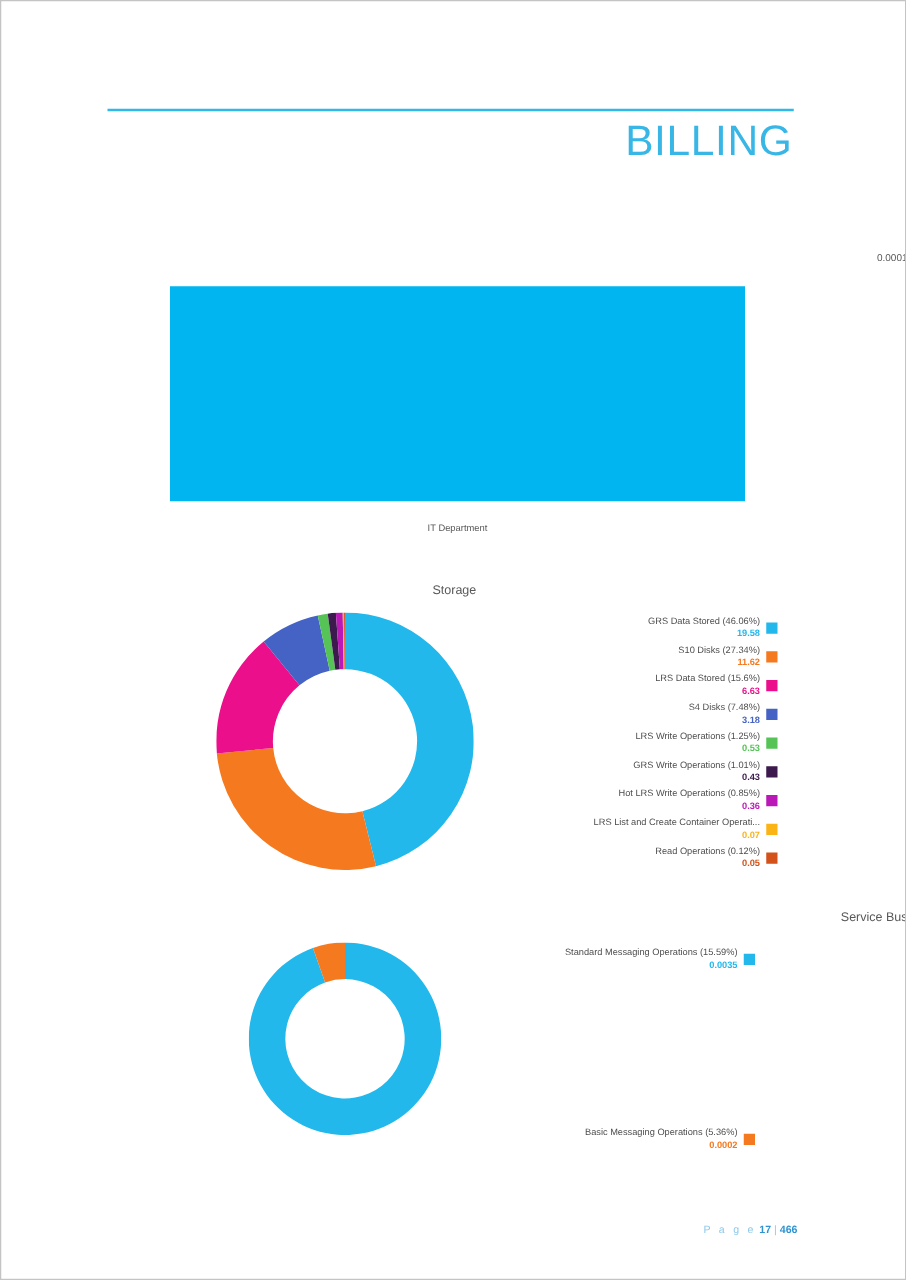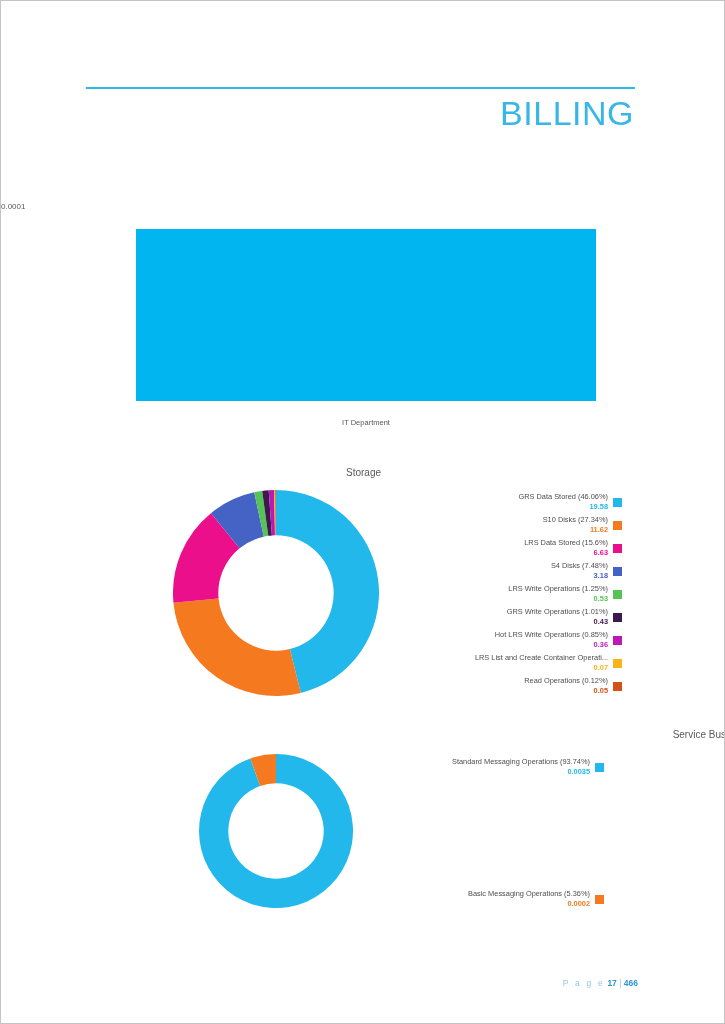--- a/index.html
+++ b/index.html
@@ -72,21 +72,21 @@
   .bar-chart .chart-title {
     left: 0;
     top: 0;
     width: 725px;
   }
   .bar-value-label {
     position: absolute;
     left: 0;
     top: 23px;
     width: 725px;
-    text-align: left;
+    text-align: right;
     font-size: 8px;
     color: #595959;
   }
   .bar-rect {
     position: absolute;
     left: 135px;
     top: 50px;
     width: 460px;
     height: 172px;
   }
@@ -148,21 +148,21 @@
   #storage-section { top: 466px; height: 245px; padding-left: 18px; }
   #storage-section .chart-title { left: 0; top: 0; width: 725px; }
   #storage-donut { left: 172px; top: 23px; }
   #storage-legend { right: 122px; top: 25px; }
 
   
   #servicebus-section { top: 728px; height: 200px; }
   #servicebus-section .chart-title { left: 0; top: 0; width: 725px; text-align: right; }
   #servicebus-donut { left: 198px; top: 25px; }
   #sb-legend-top { right: 122px; top: 28px; }
-  #sb-legend-bottom { right: 122px; top: 160px; }
+  #sb-legend-bottom { right: 122px; top: 172px; }
 
   
   .footer {
     position: absolute;
     right: 86px;
     bottom: 35px;
     font-size: 8.5px;
     color: #4da6dd;
     white-space: nowrap;
   }
@@ -277,21 +277,21 @@
     <div class="chart-title">Service Bus</div>
     <div class="donut-wrap" id="servicebus-donut">
         <svg width="154" height="154" viewBox="0 0 154 154">
           <path d="M 77 0 A 77 77 0 1 1 51.34823580486156 4.398436699496514 L 61.095906199014166 31.98703075368784 A 47.74 47.74 0 1 0 77 29.259999999999998 Z" fill="#22b8ec"></path>
           <path d="M 51.34823580486156 4.398436699496514 A 77 77 0 0 1 76.99999999999999 0 L 76.99999999999999 29.259999999999998 A 47.74 47.74 0 0 0 61.095906199014166 31.98703075368784 Z" fill="#f5791f"></path>
         </svg>
       </div>
     <div class="legend" id="sb-legend-top">
         <div class="legend-row">
           <div class="legend-texts">
-            <div class="legend-label">Standard Messaging Operations (93.74%)</div>
+            <div class="legend-label">Standard Messaging Operations (15.59%)</div>
             <div class="legend-value" style="color: rgb(34, 184, 236);">0.0035</div>
           </div>
           <div class="legend-swatch" style="background: rgb(34, 184, 236);"></div>
         </div>
       </div>
     <div class="legend" id="sb-legend-bottom">
         <div class="legend-row">
           <div class="legend-texts">
             <div class="legend-label">Basic Messaging Operations (5.36%)</div>
             <div class="legend-value" style="color: rgb(245, 121, 31);">0.0002</div>

